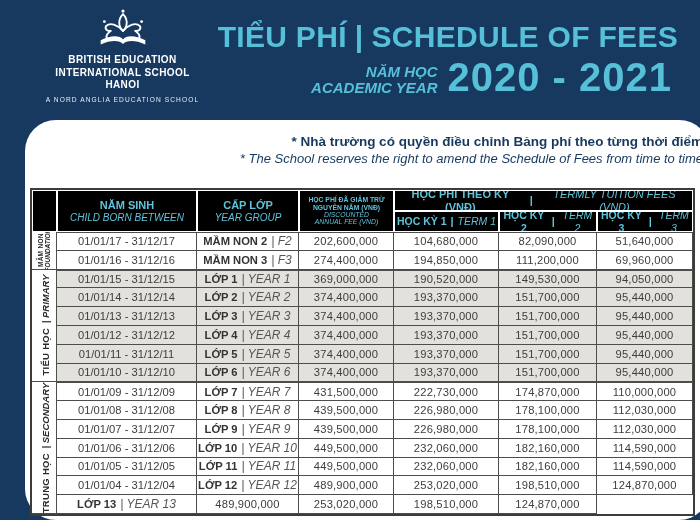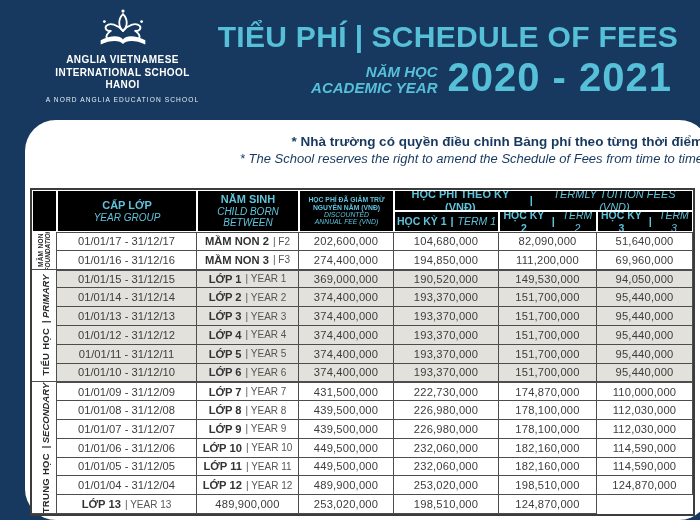--- a/index.html
+++ b/index.html
@@ -54,42 +54,42 @@
   .bcell.shade { background:#e3e1dc; }
   .bcell.gstart { border-top:1px solid #4d4d4d; }
   .glabel { background:#ffffff; border-right:1px solid #4d4d4d; border-bottom:1px solid #4d4d4d; position:relative; }
   .glabel .vert { transform:rotate(-90deg); white-space:nowrap; color:#2b2b2b; }
   .glabel .vert .g-vi { font-weight:bold; font-size:9.5px; letter-spacing:0.3px; }
   .glabel .vert .g-en { font-weight:bold; font-style:italic; font-size:9.5px; }
   .glabel .vert.tiny { text-align:center; line-height:1.1; }
   .glabel .vert.tiny .g-vi { font-size:6.5px; display:block; }
   .glabel .vert.tiny .g-en { font-size:6.5px; display:block; }
   .grade .g1 { font-weight:bold; font-size:11.2px; color:#333; }
-  .grade .g2 { font-size:10px; color:#555; margin-left:4px; }
+  .grade .g2 { font-size:12px; font-style:italic; color:#555; margin-left:4px; }
   .num { letter-spacing:0.2px; }
 </style>
 </head>
 <body>
 
 <div class="top-band">
   <div class="logo-block">
     <svg viewBox="0 0 100 72">
       <g fill="none" stroke="#ffffff" stroke-width="3" stroke-linecap="round">
         <path d="M50 12 C42 20 42 32 50 39 C58 32 58 20 50 12 Z"></path>
         <path d="M50 39 C41 29 29 25 23 31 C20 35 24 40 30 39"></path>
         <path d="M50 39 C59 29 71 25 77 31 C80 35 76 40 70 39"></path>
         <path d="M30 39 C24 44 22 48 24 50"></path>
         <path d="M70 39 C76 44 78 48 76 50"></path>
       </g>
       <circle cx="50" cy="7" r="2.6" fill="#ffffff"></circle>
       <circle cx="20" cy="24" r="2.3" fill="#ffffff"></circle>
       <circle cx="80" cy="24" r="2.3" fill="#ffffff"></circle>
       <path d="M14 54 C30 46 45 46 50 53 C55 46 70 46 86 54 L86 61 C70 53 55 54 50 60 C45 54 30 53 14 61 Z" fill="#ffffff"></path>
     </svg>
-    <div class="logo-line">ANGLIA VIETNAMESE</div>
+    <div class="logo-line">BRITISH EDUCATION</div>
     <div class="logo-line">INTERNATIONAL SCHOOL</div>
     <div class="logo-line">HANOI</div>
     <div class="logo-sub">A NORD ANGLIA EDUCATION SCHOOL</div>
   </div>
 
   <div class="title-block">
     <div class="title-line1"><span>TIỂU PHÍ</span><span class="sep">|</span><span>SCHEDULE OF FEES</span></div>
     <div class="title-line2">
       <div class="year-labels">
         <div class="year-label-vi">NĂM HỌC</div>
@@ -103,26 +103,26 @@
 <div class="panel">
   <div class="note">
     <div class="note-vi">* Nhà trường có quyền điều chỉnh Bảng phí theo từng thời điểm</div>
     <div class="note-en">* The School reserves the right to amend the Schedule of Fees from time to time</div>
   </div>
 
   <div class="fees">
 
     <div class="cell hcell span2r"></div>
     <div class="cell hcell span2r">
+      <span class="vi">NĂM SINH</span>
+      <span class="en">CHILD BORN BETWEEN</span>
+    </div>
+    <div class="cell hcell span2r">
       <span class="vi">CẤP LỚP</span>
       <span class="en">YEAR GROUP</span>
-    </div>
-    <div class="cell hcell span2r">
-      <span class="vi">NĂM SINH</span>
-      <span class="en">CHILD BORN BETWEEN</span>
     </div>
     <div class="cell hcell small span2r">
       <span class="vi">HỌC PHÍ ĐÃ GIẢM TRỪ</span>
       <span class="vi">NGUYÊN NĂM (VNĐ)</span>
       <span class="en">DISCOUNTED</span>
       <span class="en">ANNUAL FEE (VND)</span>
     </div>
     <div class="cell hcell termly span3c">
       <span class="vi">HỌC PHÍ THEO KỲ (VNĐ)</span>
         <span class="hsep">|</span>

